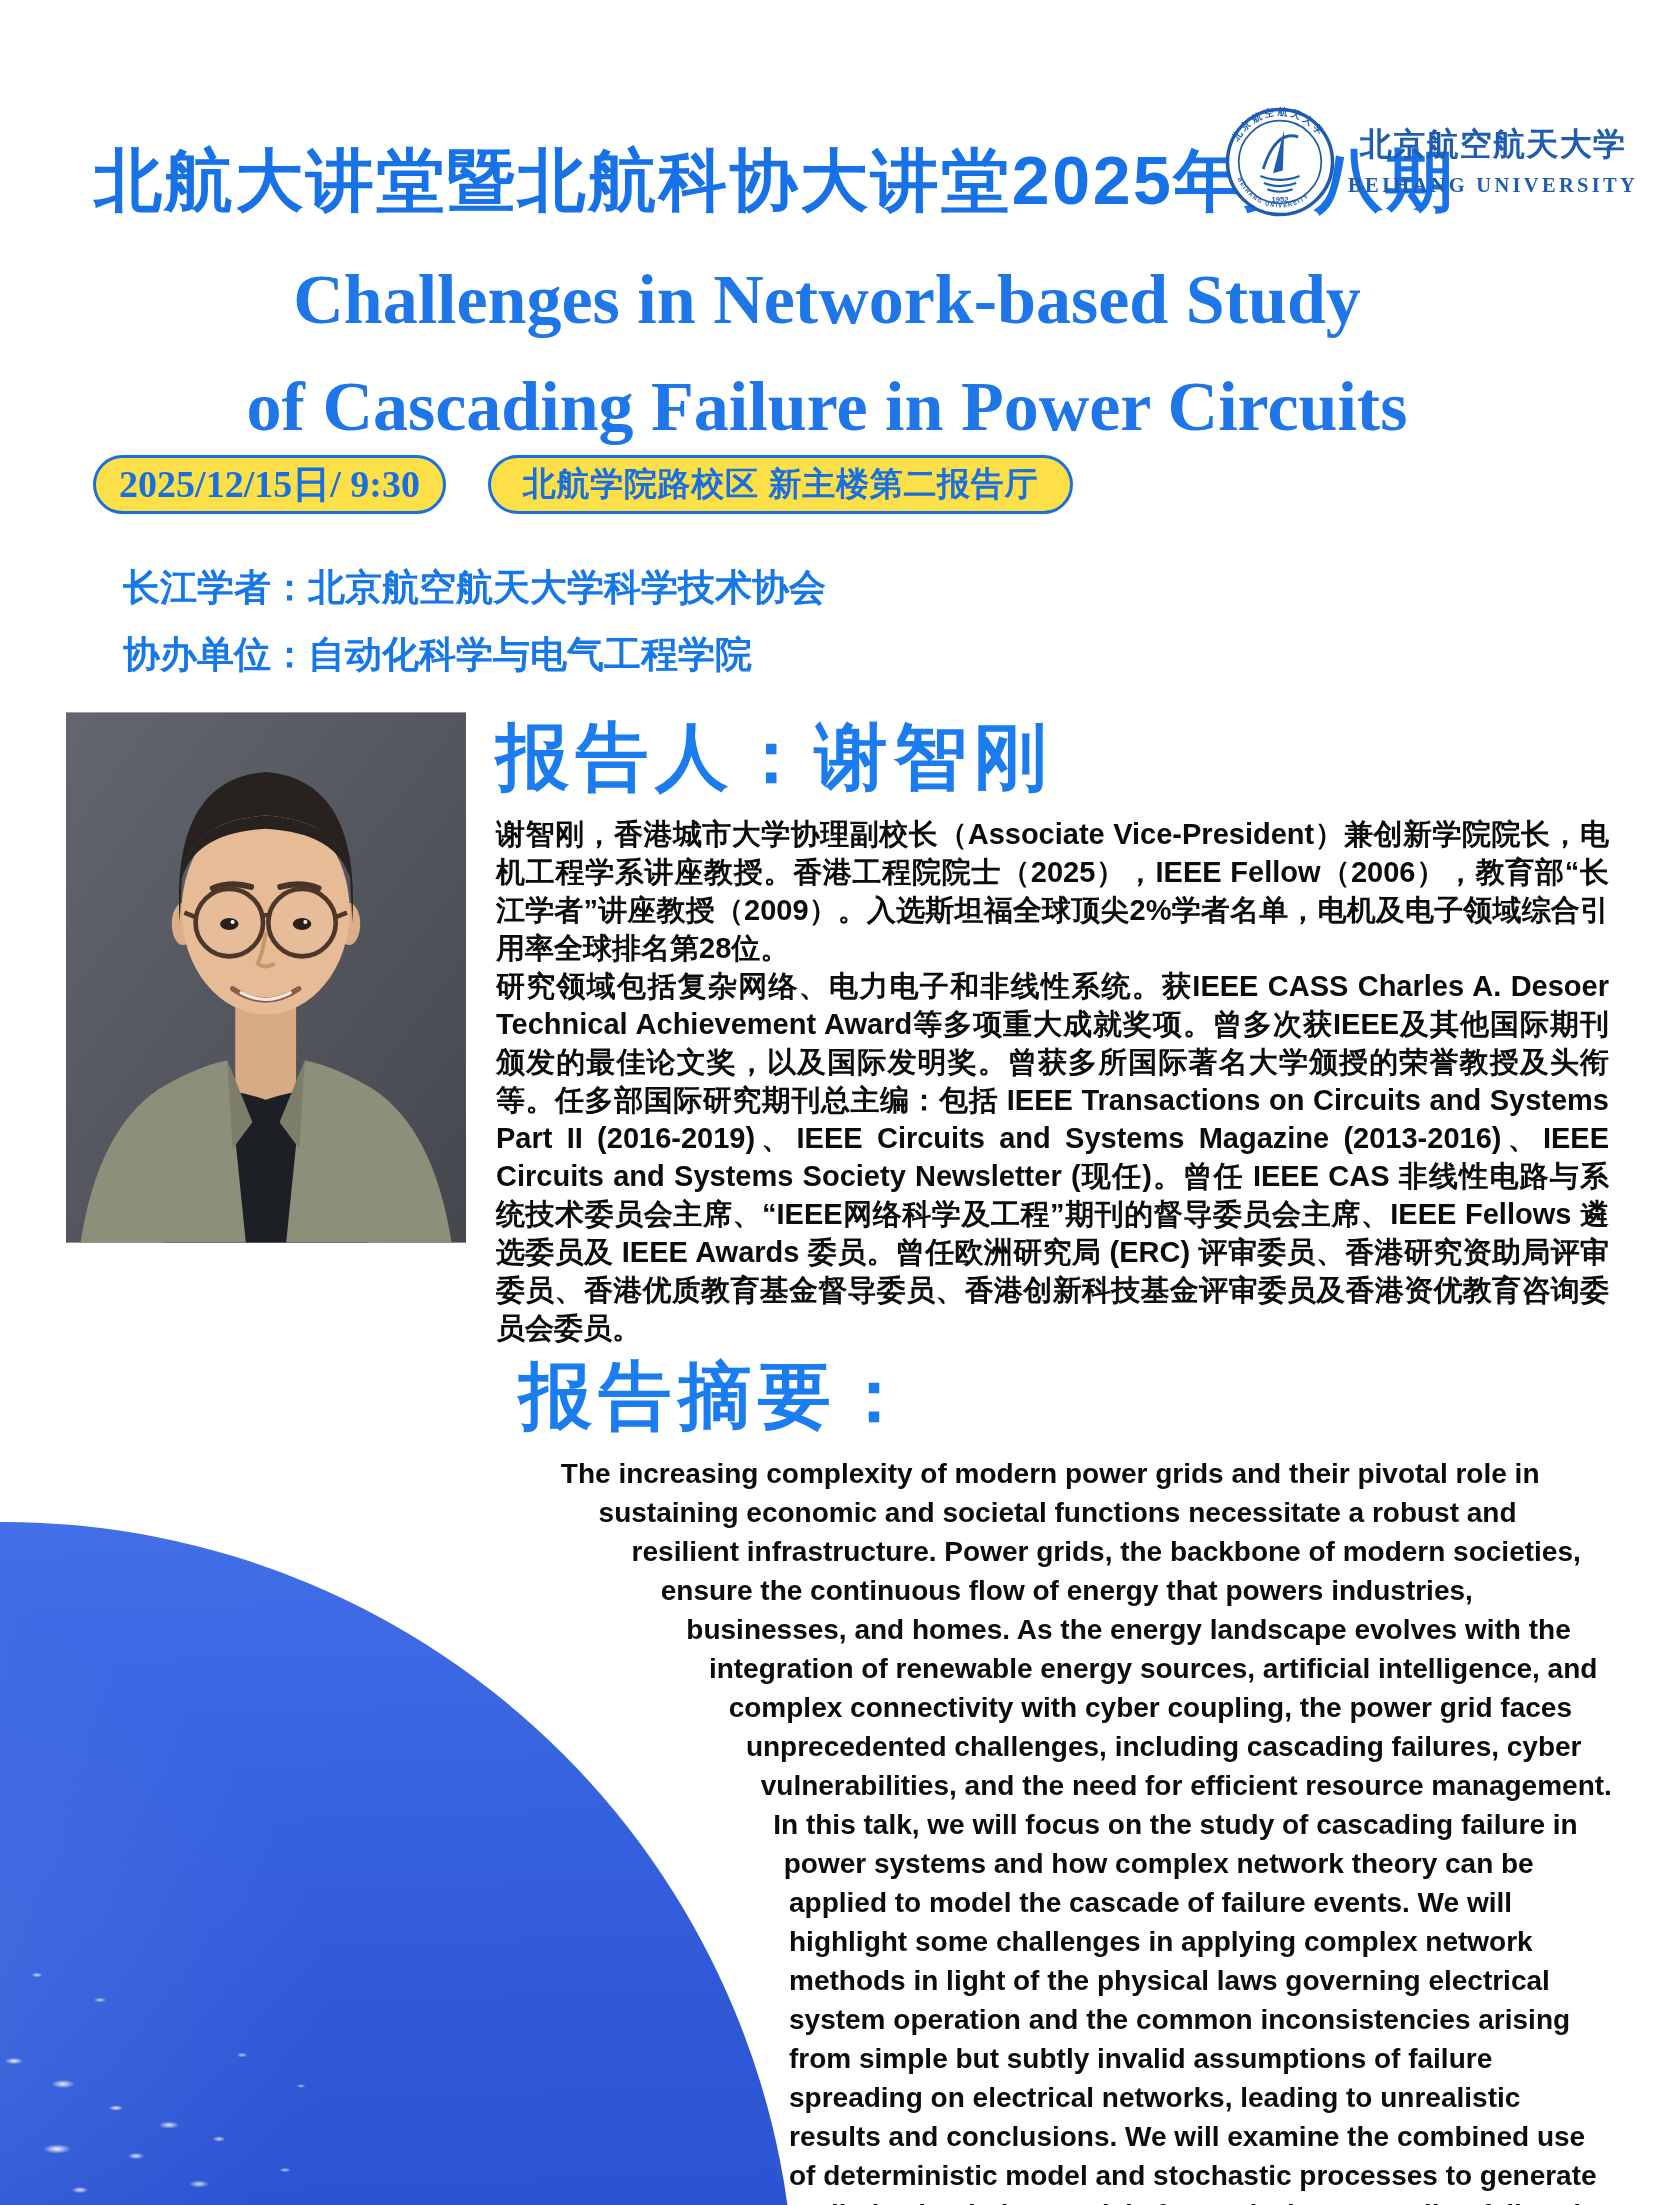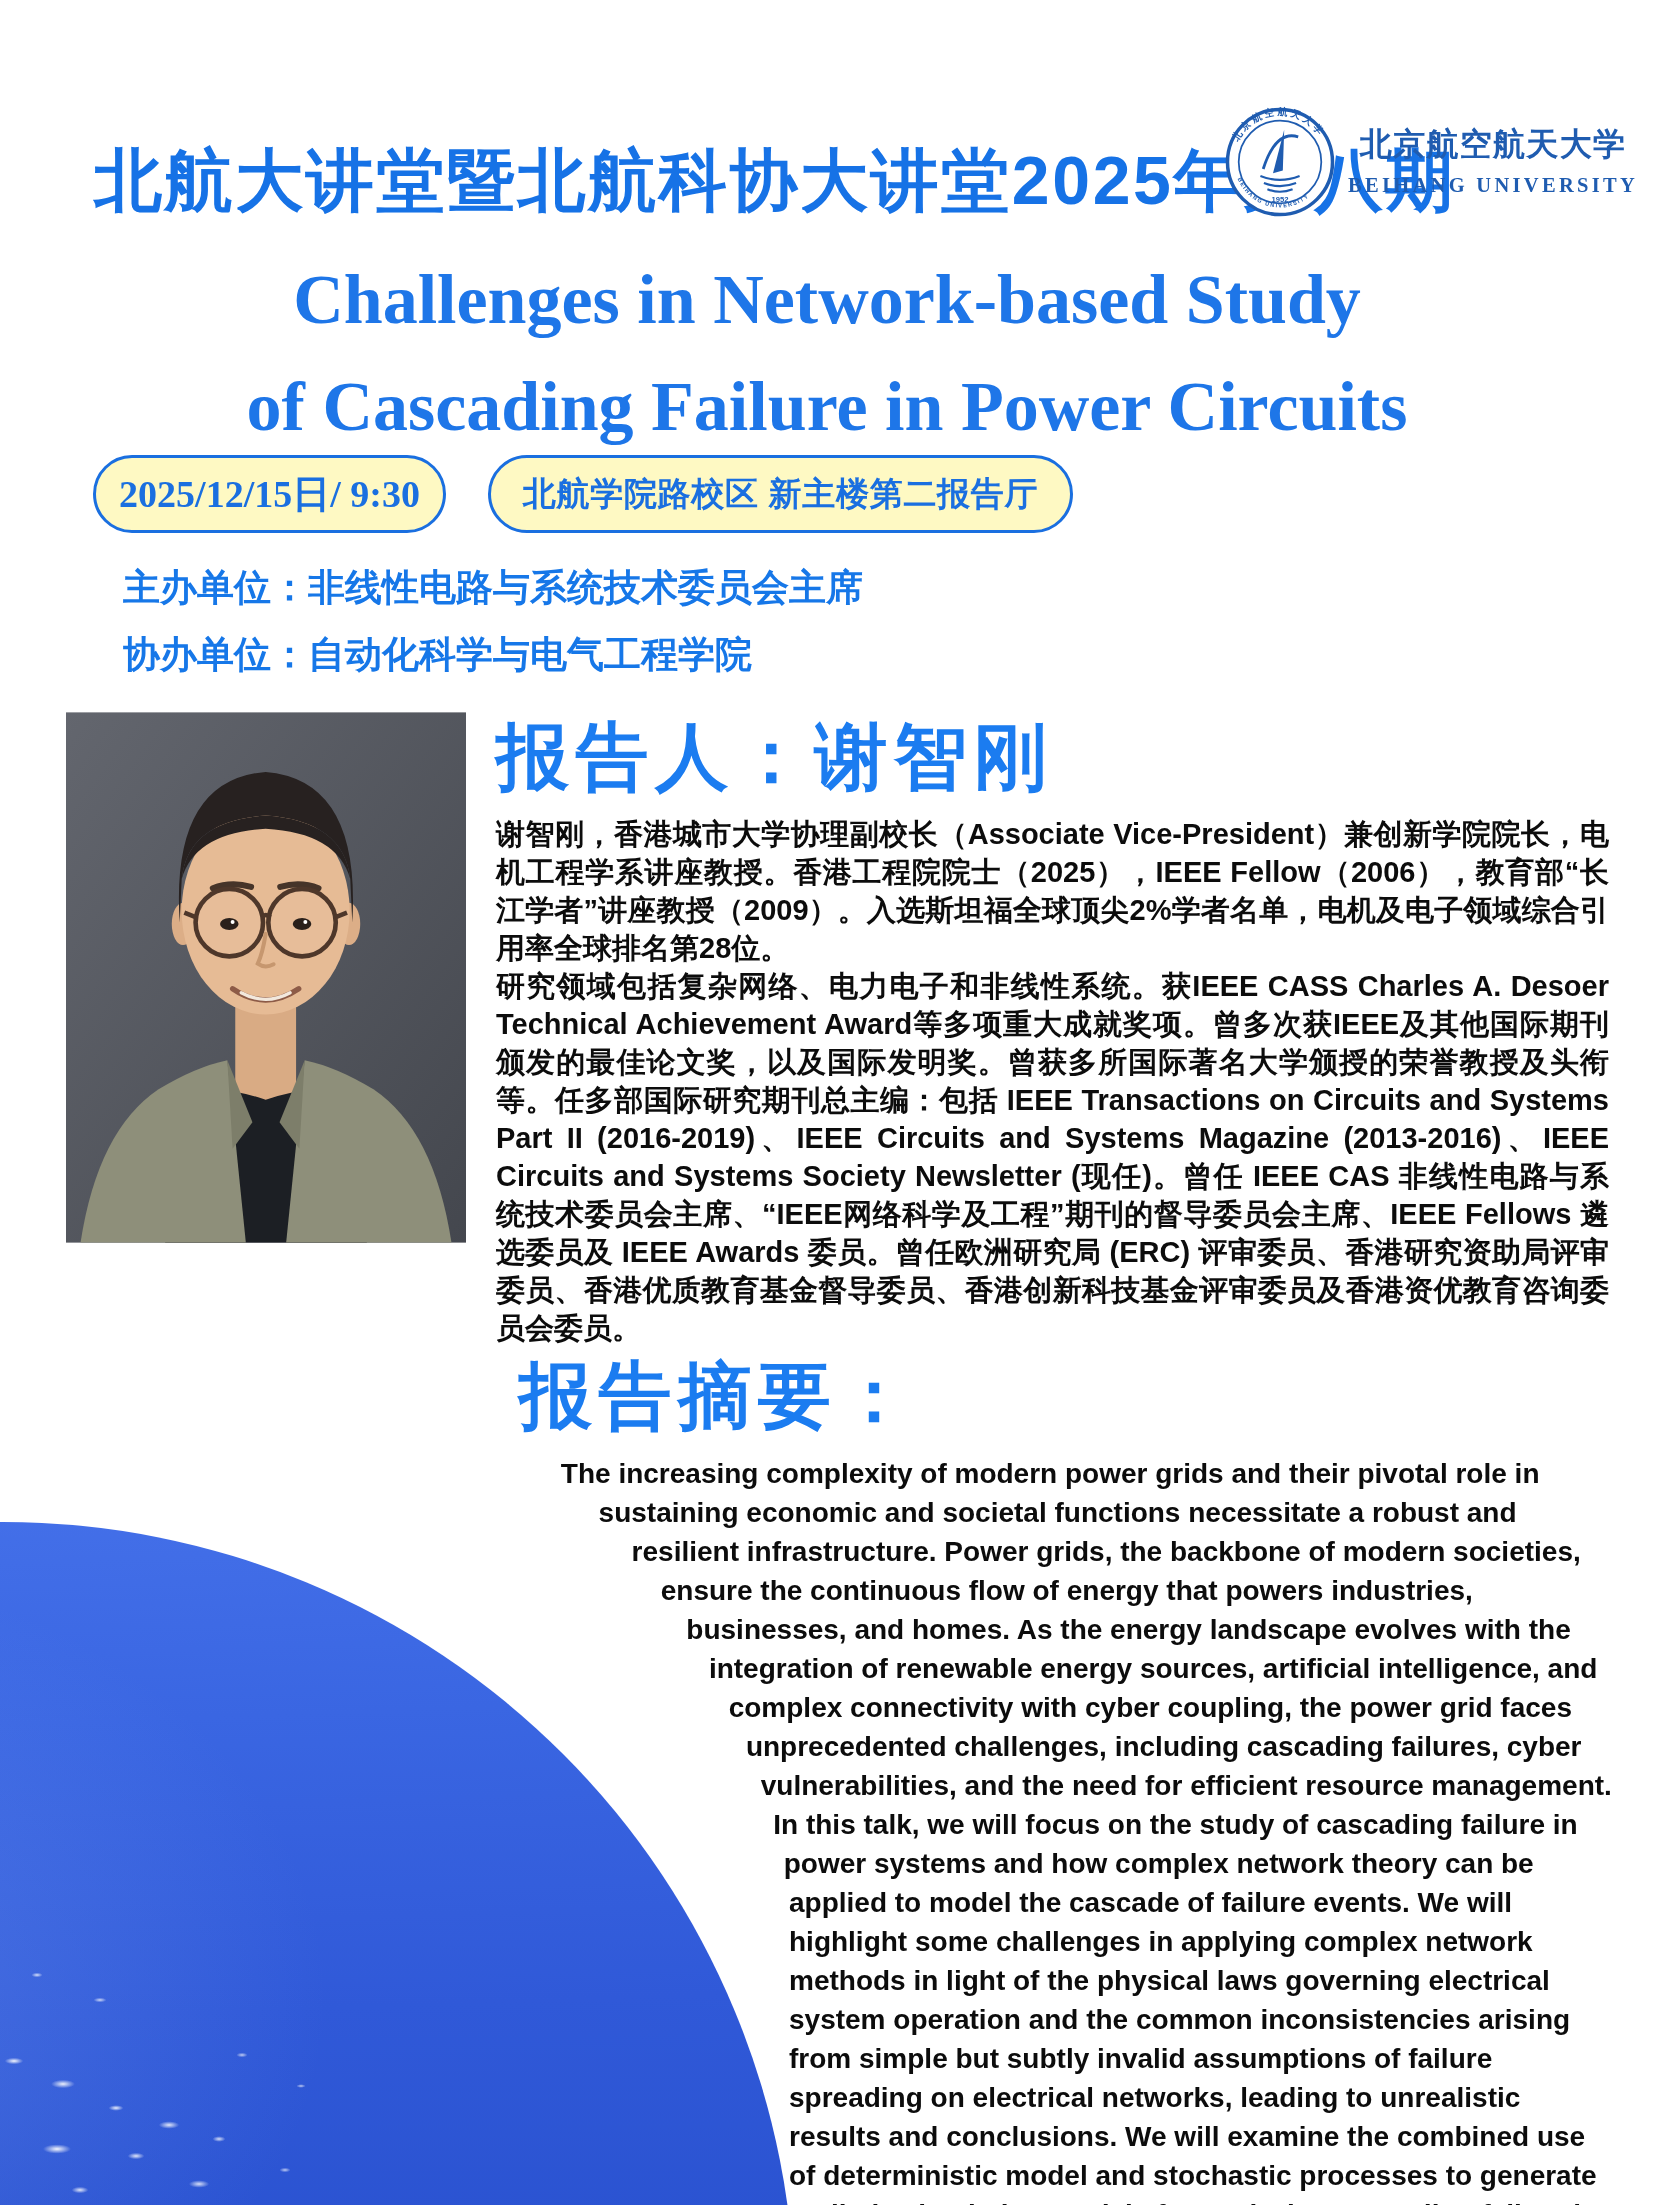--- a/index.html
+++ b/index.html
@@ -16,22 +16,22 @@
   .logo-cn{font-size:32px;font-weight:900;color:#1f5cb0;letter-spacing:1.3px;white-space:nowrap;}
   .logo-en{margin-top:6.6px;font-family:"Liberation Serif","DejaVu Serif",serif;font-size:20.5px;
     font-weight:700;color:#1f5cb0;letter-spacing:3.3px;white-space:nowrap;}
 
   
   .title-en{position:absolute;left:0;top:246px;width:1654px;text-align:center;
     font-family:"Liberation Serif","DejaVu Serif",serif;font-weight:700;color:#1e76e8;
     font-size:70px;line-height:107px;}
 
   
-  .pill{position:absolute;top:455px;height:78px;border:3.3px solid #1a6fe0;border-radius:42px;
-    display:flex;align-items:center;justify-content:center;background:#fef9c3;box-sizing:border-box;}
+  .pill{position:absolute;top:455px;height:59px;border:3.3px solid #1a6fe0;border-radius:42px;
+    display:flex;align-items:center;justify-content:center;background:#fde047;box-sizing:border-box;}
   .pill-datetime{left:93px;width:353px;font-family:"Liberation Serif","DejaVu Serif",serif;
     font-size:38px;font-weight:700;color:#1a6fe0;}
   .pill-location{left:488px;width:585px;font-size:33px;font-weight:800;color:#1a6fe0;letter-spacing:0.7px;text-align:right;}
 
   
   .organizers{position:absolute;left:123px;top:554px;font-size:37px;font-weight:800;
     color:#1677e8;line-height:67px;white-space:nowrap;}
 
   
   .photo{position:absolute;left:66px;top:712px;width:400px;height:531px;}
@@ -112,21 +112,21 @@
   </div>
 
   <div class="pill pill-datetime">
     <span>2025/12/15日/ 9:30</span>
   </div>
   <div class="pill pill-location">
     <span>北航学院路校区 新主楼第二报告厅</span>
   </div>
 
   <div class="organizers">
-    <div>主办单位：非线性电路与系统技术委员会主席</div>
+    <div>长江学者：北京航空航天大学科学技术协会</div>
     <div>协办单位：自动化科学与电气工程学院</div>
   </div>
 
   <svg class="photo" viewBox="0 0 605 802">
     <defs>
       <linearGradient id="bgGrad" x1="0" y1="0" x2="1" y2="1">
         <stop offset="0" stop-color="#63666e"></stop>
           <stop offset="1" stop-color="#44474e"></stop>
       </linearGradient>
     </defs>

